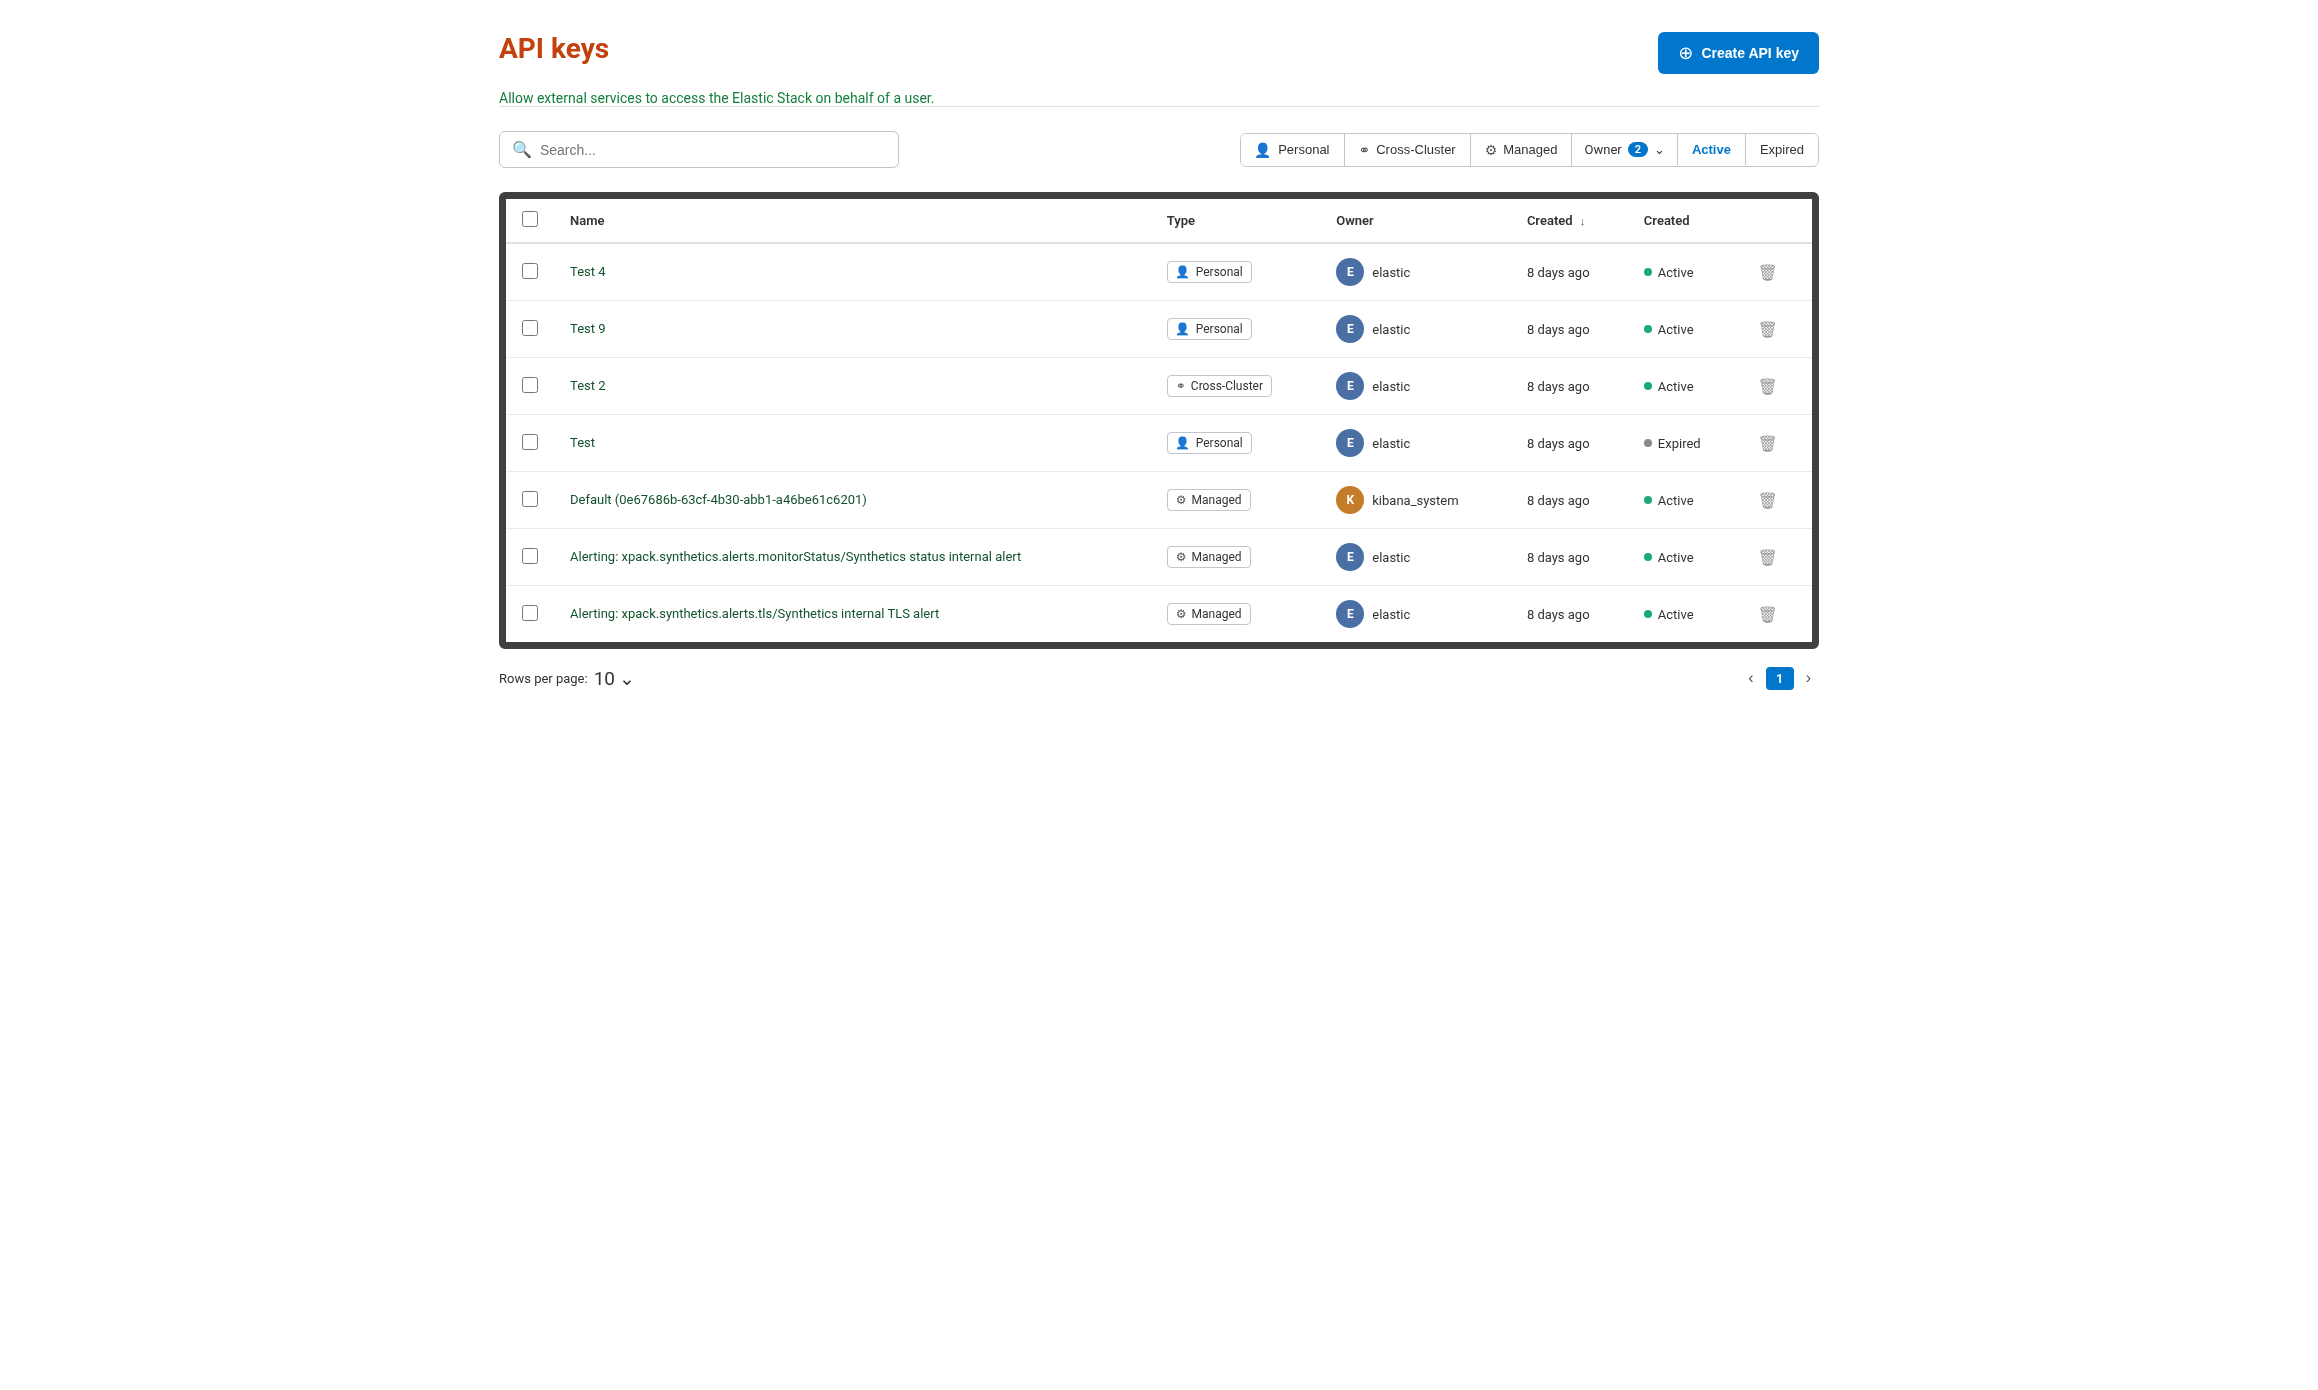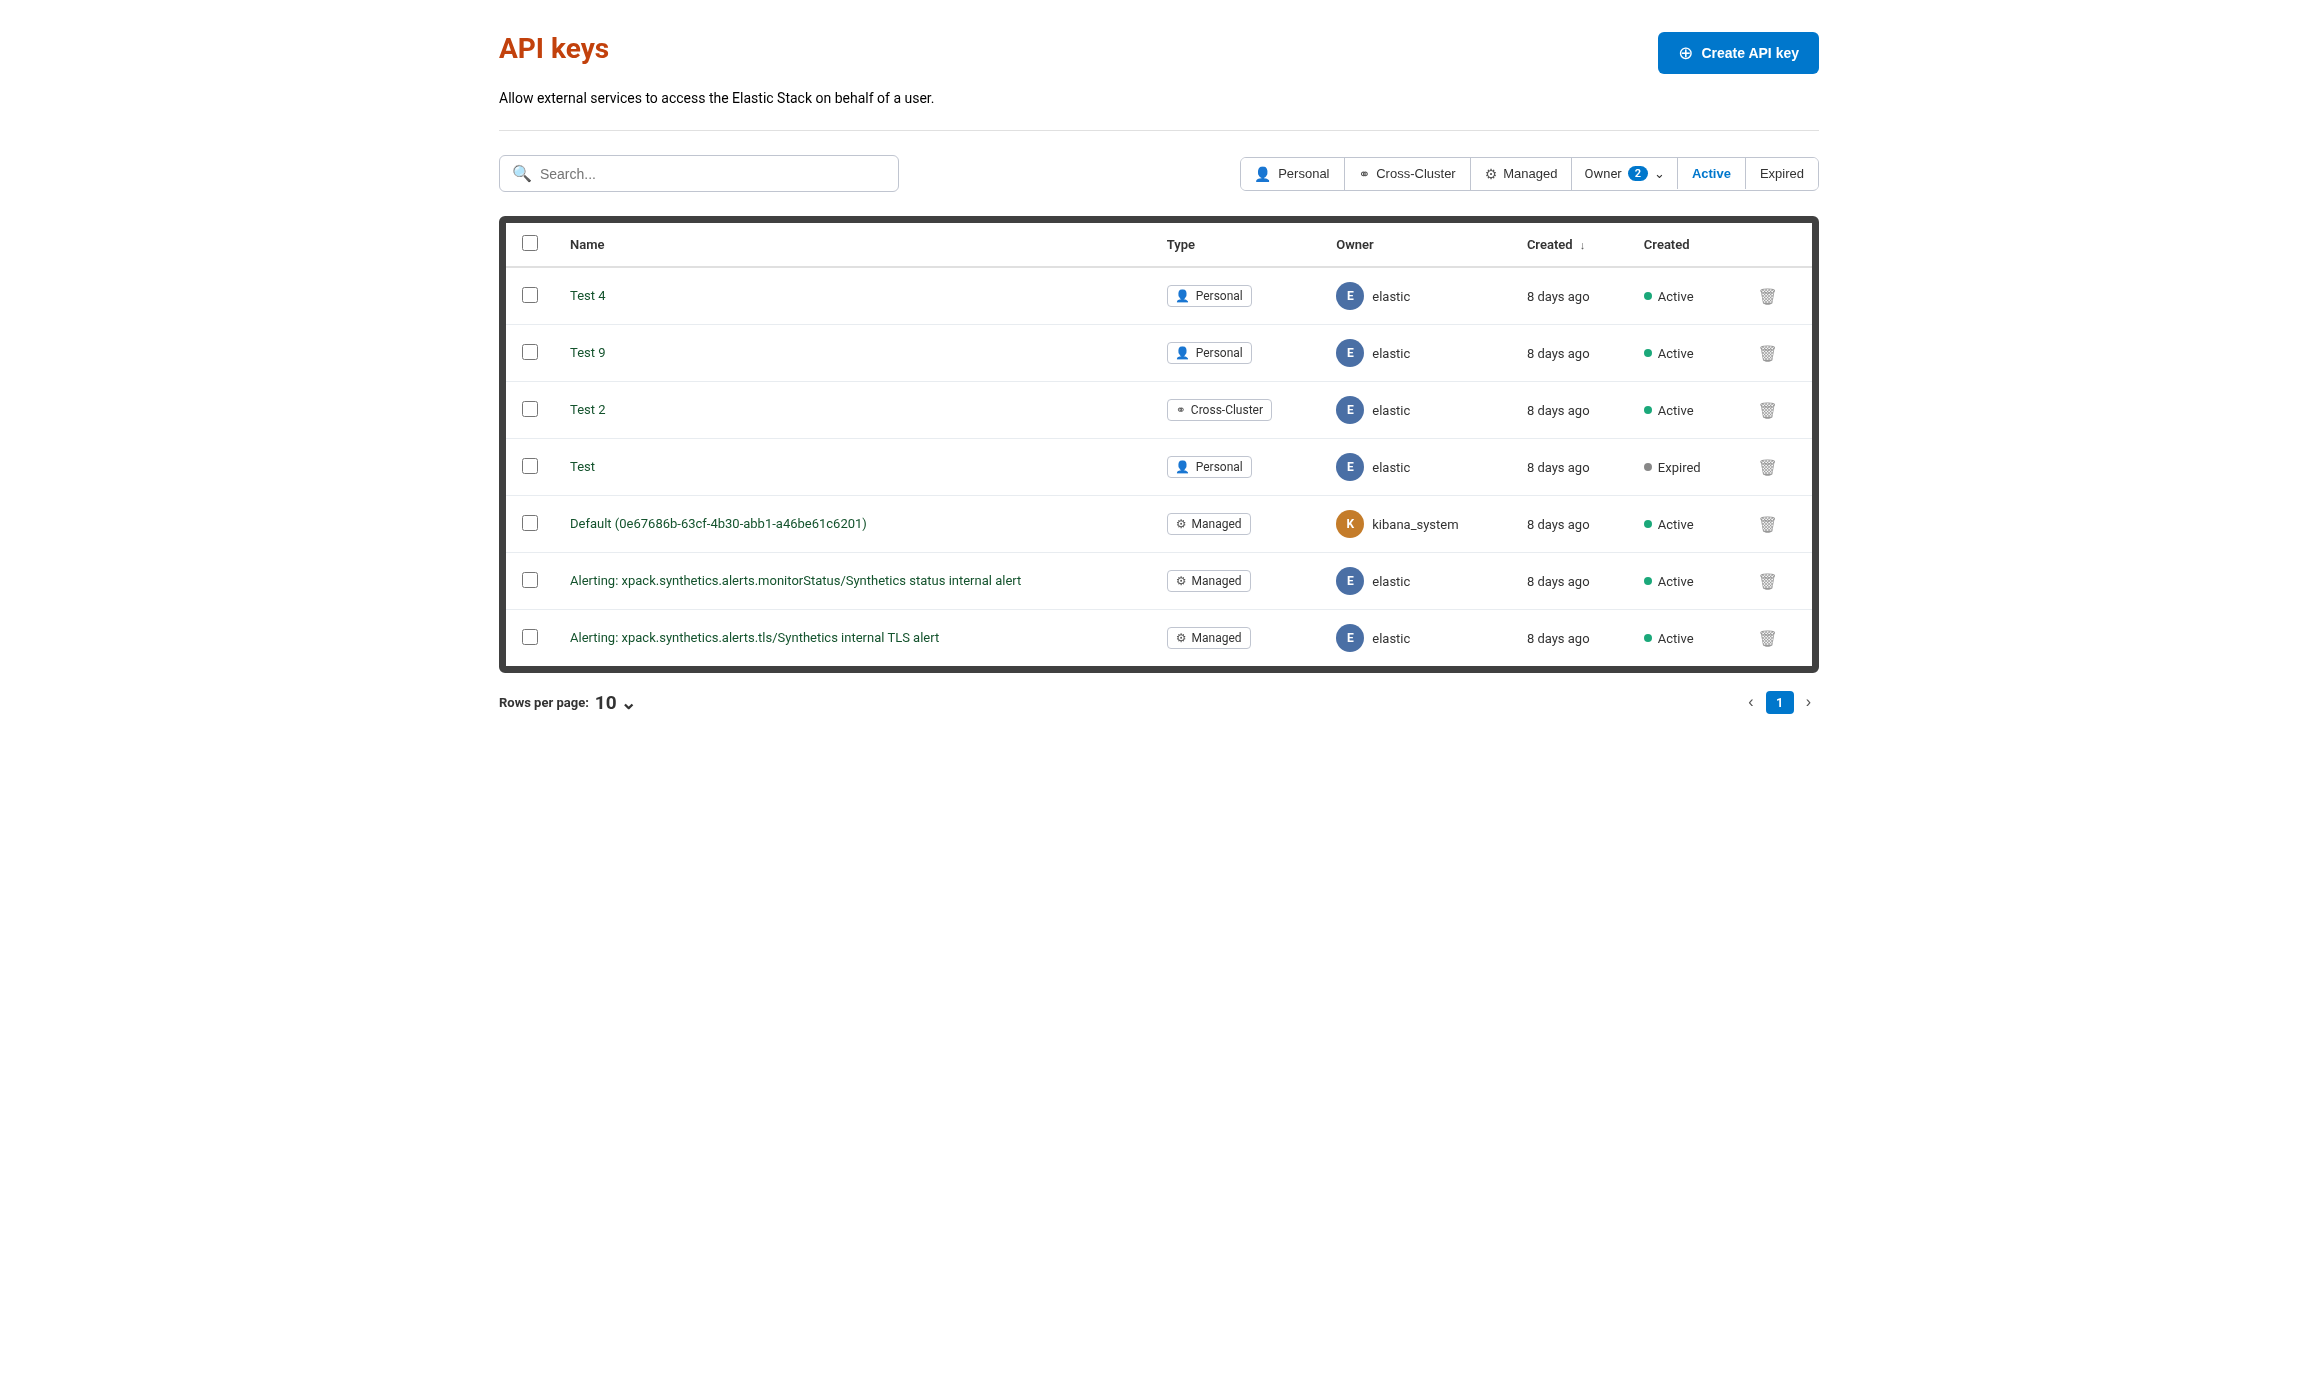--- a/index.html
+++ b/index.html
@@ -33,23 +33,22 @@
       color: #fff;
       border: none;
       border-radius: 6px;
       padding: 10px 20px;
       font-size: 14px;
       font-weight: 600;
       cursor: pointer;
       white-space: nowrap;
     }
     .page-subtitle {
-      color: #000000;
+      color: #15803d;
       font-size: 14px;
-      margin-bottom: 24px;
     }
     .divider {
       border: none;
       border-top: 1px solid #e0e0e0;
       margin-bottom: 24px;
     }
     .toolbar {
       display: flex;
       align-items: center;
       gap: 12px;
@@ -239,21 +238,20 @@
       align-items: center;
       justify-content: space-between;
       padding: 16px 0 0 0;
     }
     .rows-per-page {
       display: flex;
       align-items: center;
       gap: 6px;
       font-size: 13px;
       color: #333;
-      font-weight: bold;
     }
     .rows-select {
       display: flex;
       align-items: center;
       gap: 4px;
       cursor: pointer;
       font-size: 19px;
       color: #333;
     }
     .page-nav {

